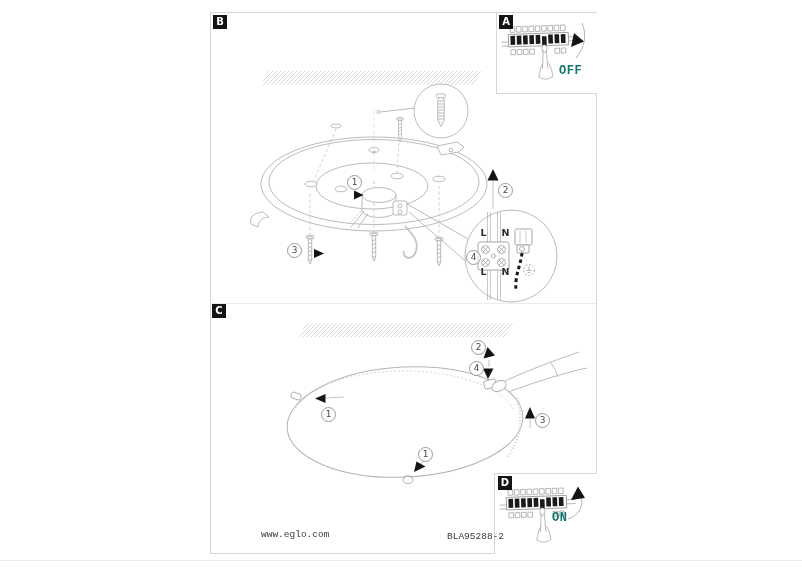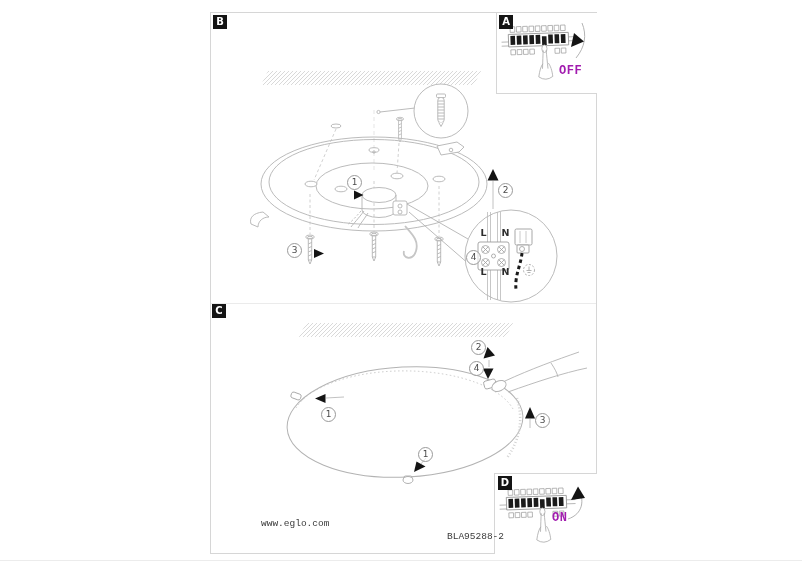--- a/index.html
+++ b/index.html
@@ -9,21 +9,21 @@
   .page{position:absolute;left:210px;top:12px;width:385px;height:540px;
         border:1px solid #d6d6d6;background:#fff;box-sizing:content-box;}
   .art{position:absolute;left:0;top:0;width:385px;height:540px;}
   .divider{position:absolute;left:0;top:290px;width:385px;height:1px;background:#ebebeb;}
   .badge{position:absolute;width:14px;height:14px;background:#141414;color:#fff;
          font:bold 10px/14px "DejaVu Sans",sans-serif;text-align:center;}
   .subbox{position:absolute;border:0 solid #d6d6d6;background:#fff;}
   .subbox svg{position:absolute;left:0;top:0;}
   .box-a{left:285px;top:0;width:100px;height:80px;border-left-width:1px;border-bottom-width:1px;}
   .box-d{left:283px;top:460px;width:102px;height:80px;border-left-width:1px;border-top-width:1px;}
-  .state-label{position:absolute;color:#a21caf;font:bold 12px/14px "Liberation Mono",monospace;letter-spacing:0.5px;}
+  .state-label{position:absolute;color:#0f766e;font:bold 12px/14px "Liberation Mono",monospace;letter-spacing:0.5px;}
   .marker{position:absolute;width:13px;height:13px;border:1px solid #9a9a9a;border-radius:50%;
           color:#4a4a4a;font:9px/13px "DejaVu Sans",sans-serif;text-align:center;background:rgba(255,255,255,.6);}
   .wire-label{position:absolute;width:13px;color:#2d2d2d;text-align:center;
               font:bold 9.5px/12px "DejaVu Sans",sans-serif;}
   .footer-text{position:absolute;color:#3a3a3a;font:9.5px/12px "Liberation Mono",monospace;}
 </style>
 </head>
 <body>
 
 <div class="canvas">
@@ -258,18 +258,18 @@
     <div class="subbox box-d">
       <svg width="102" height="80" viewBox="0 0 102 80">
         <use href="#breaker" transform="translate(10,15) rotate(-2)"></use>
         <path d="M73,45 C88,40 90,26 83,14" stroke="#aaaaaa" stroke-width="0.9" fill="none"></path>
         <polygon points="76,26 83,12.5 90,24" fill="#141414"></polygon>
       </svg>
       <span class="badge" style="left:3px;top:2px;">D</span>
       <span class="state-label" style="left:57px;top:37px;">ON</span>
     </div>
 
-    <span class="footer-text" style="left:50px;top:505px;">www.eglo.com</span>
+    <span class="footer-text" style="left:50px;top:516px;">www.eglo.com</span>
     <span class="footer-text" style="left:236px;top:518px;">BLA95288-2</span>
   </div>
 
   <div class="bottom-rule"></div>
 </div>
 
 </body></html>

